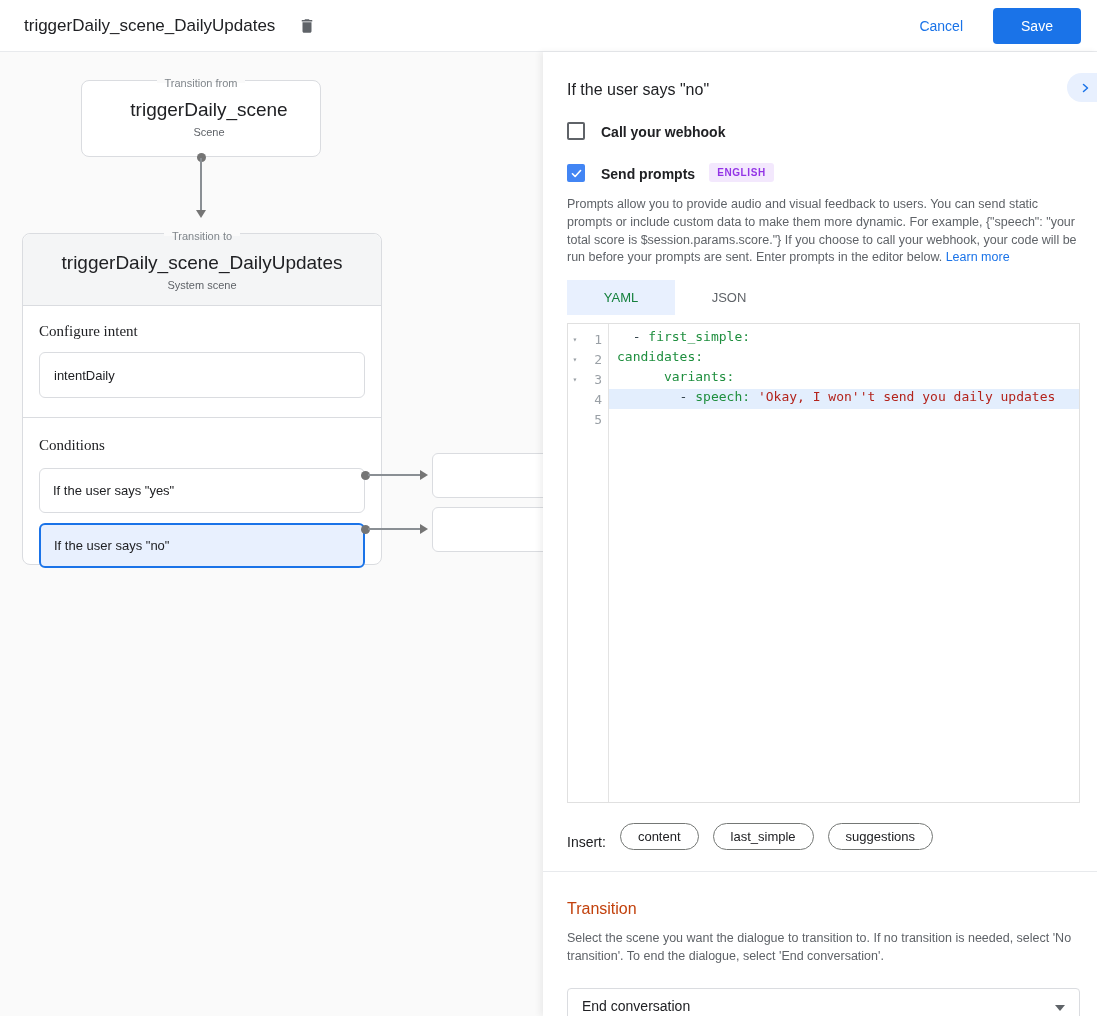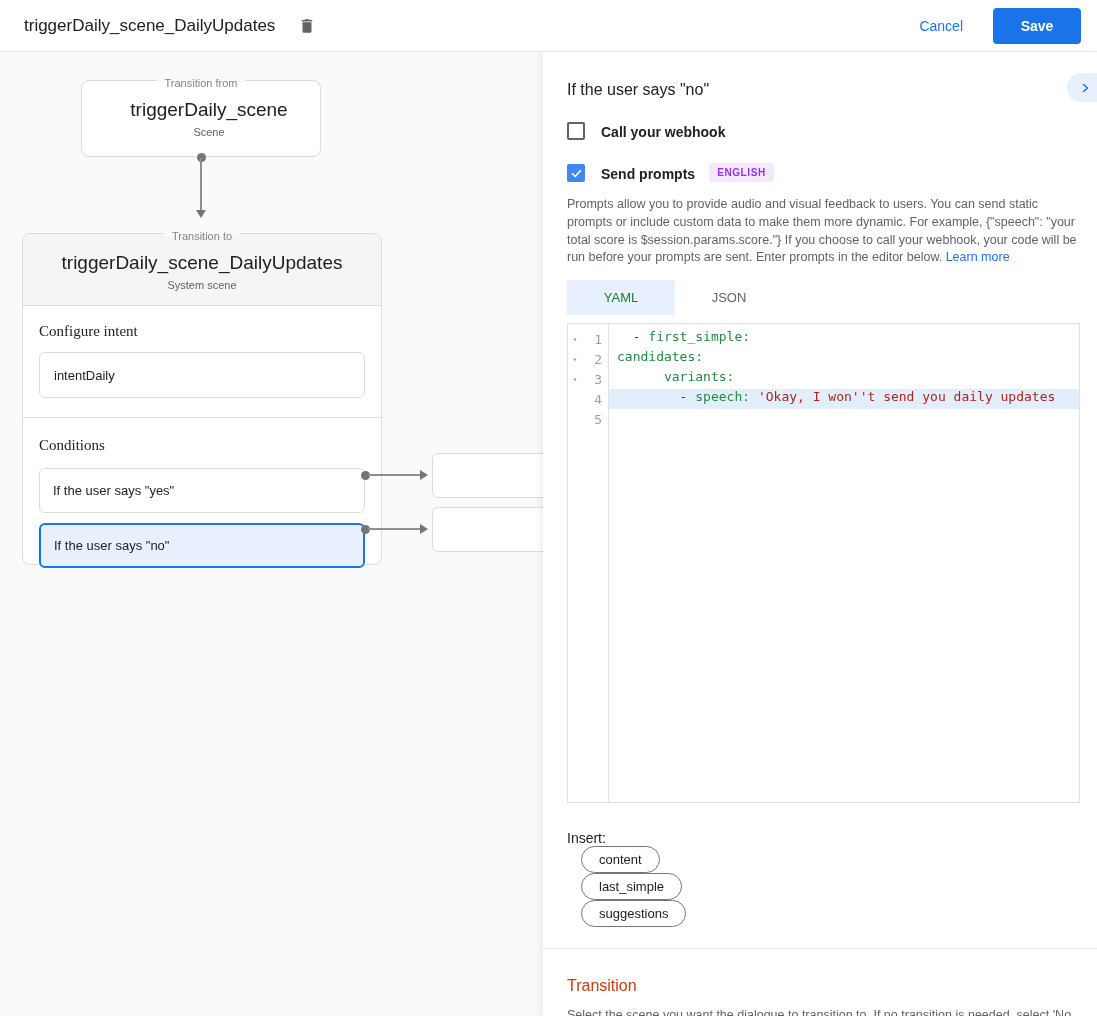--- a/index.html
+++ b/index.html
@@ -4,21 +4,21 @@
 <style>
   * { margin:0; padding:0; box-sizing:border-box; }
   html,body { width:1097px; height:1016px; background:#fff; font-family:"Liberation Sans", sans-serif; color:#202124; overflow:hidden; }
 
   
   .app-header { position:relative; height:52px; background:#fff; border-bottom:1px solid #e8eaed; display:flex; align-items:center; padding:0 16px 0 24px; }
   .app-title { font-size:17px; font-weight:500; color:#202124; }
   .trash-btn { margin-left:18px; width:28px; height:28px; border:none; background:transparent; cursor:pointer; display:flex; align-items:center; justify-content:center; }
   .header-actions { margin-left:auto; display:flex; align-items:center; gap:20px; }
   .cancel-btn { border:none; background:transparent; color:#1a73e8; font-size:14px; font-weight:500; cursor:pointer; padding:8px 10px; font-family:inherit; }
-  .save-btn { background:#1a73e8; color:#fff; border:none; border-radius:4px; font-size:14px; font-weight:700; height:36px; width:88px; cursor:pointer; font-family:inherit; }
+  .save-btn { background:#1a73e8; color:#fff; border:none; border-radius:4px; font-size:14px; font-weight:400; height:36px; width:88px; cursor:pointer; font-family:inherit; }
 
   
   .content { position:relative; display:flex; height:964px; }
   .canvas { position:relative; width:543px; height:100%; background:#fafafa; overflow:hidden; flex:none; }
   .panel { position:relative; width:554px; height:100%; background:#fff; box-shadow:-3px 0 6px rgba(60,64,67,.08); flex:none; }
 
   
   .node-box { position:absolute; background:#fff; border:1px solid #dadce0; border-radius:8px; }
   .legend { position:absolute; top:-8px; left:0; right:0; text-align:center; pointer-events:none; }
   .legend span { display:inline-block; font-size:11px; color:#80868b; padding:0 8px; background:linear-gradient(#fafafa 50%, #ffffff 50%); }
@@ -67,21 +67,21 @@
   .gut-row { height:20px; display:flex; align-items:center; }
   .fold { width:14px; text-align:center; font-size:8px; color:#9aa0a6; }
   .lnum { flex:1; text-align:right; padding-right:6px; color:#9aa0a6; font-size:13px; }
   .code-area { flex:1; padding-top:5px; overflow:hidden; }
   .code-row { height:20px; white-space:pre; padding-left:8px; color:#37474f; }
   .code-row.hl { background:#e3eefd; }
   .tok-key { color:#1e8e3e; }
   .tok-str { color:#b3231c; }
   .tok-plain { color:#37474f; }
 
-  .insert-row { display:flex; align-items:flex-start; margin-top:27px;flex-direction:column; }
+  .insert-row { display:flex; align-items:flex-end; margin-top:20px; }
   .insert-label { font-size:14px; color:#202124; }
   .chip { margin-left:14px; border:1px solid #747775; border-radius:15px; background:#fff; padding:5px 17px; font-size:13px; color:#202124; cursor:pointer; font-family:inherit; }
 
   .panel-divider { margin-top:21px; border-top:1px solid #e8eaed; }
 
   .transition-heading { font-size:16px; color:#c2410c; padding-top:28px; }
   .transition-desc { margin-top:12px; font-size:12.5px; line-height:1.42; color:#5f6368; }
   .dropdown { margin-top:22px; height:37px; border:1px solid #dadce0; border-radius:4px; background:#fff; display:flex; align-items:center; padding:0 14px; font-size:14px; color:#202124; cursor:pointer; position:relative; }
   .caret { position:absolute; right:14px; top:16px; width:0; height:0; border-left:5px solid transparent; border-right:5px solid transparent; border-top:6px solid #5f6368; }
 </style>

